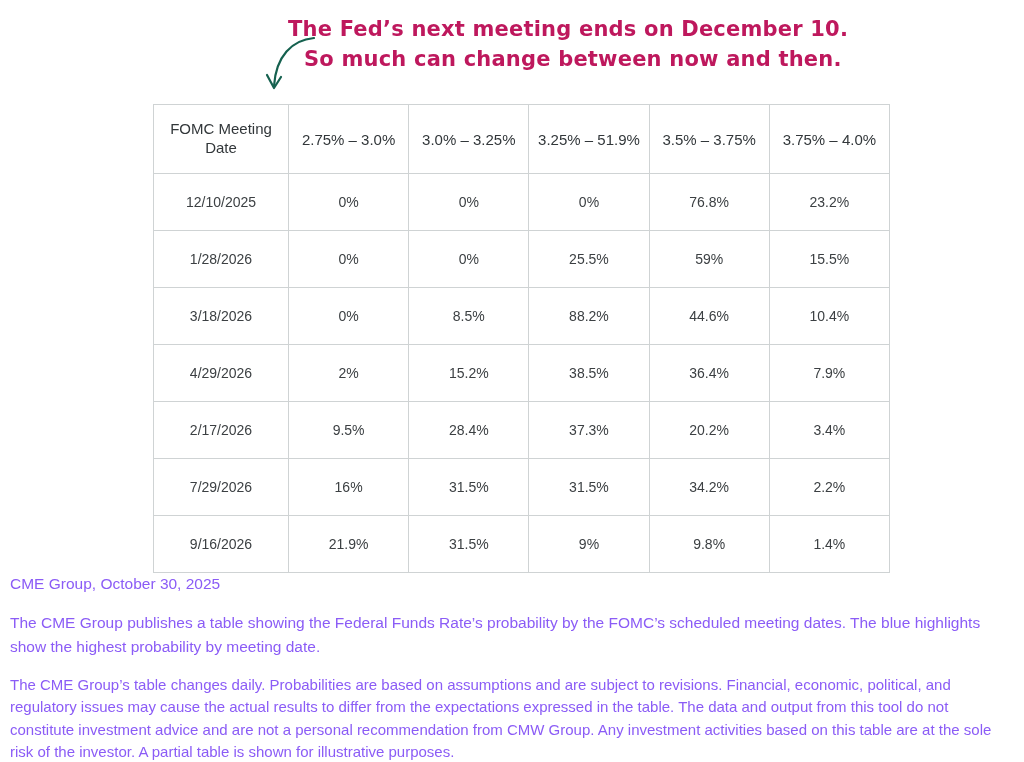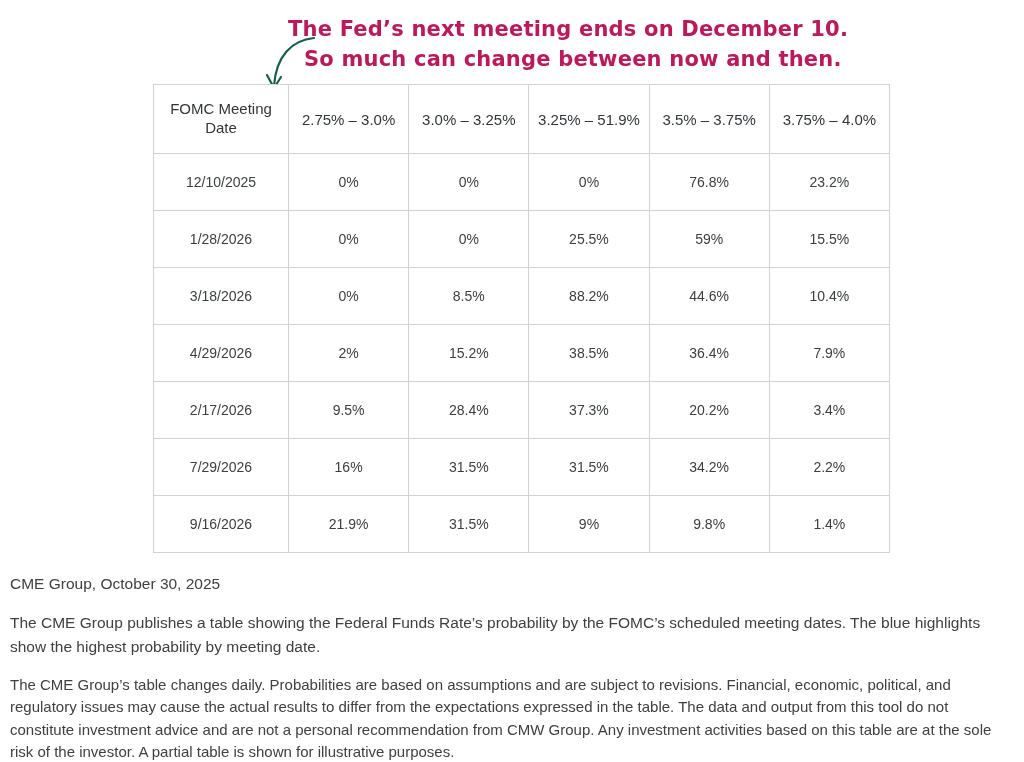--- a/index.html
+++ b/index.html
@@ -37,21 +37,21 @@
     left: 262px;
     top: 34px;
     width: 60px;
     height: 62px;
   }
 
   
   .table-wrap {
     position: absolute;
     left: 153px;
-    top: 84px;
+    top: 104px;
     width: 737px;
   }
   table.fomc {
     border-collapse: collapse;
     width: 737px;
     table-layout: fixed;
   }
   table.fomc th, table.fomc td {
     border: 1px solid #cfd3d4;
     text-align: center;
@@ -88,21 +88,21 @@
   .notes {
     position: absolute;
     left: 10px;
     top: 572px;
     width: 1004px;
   }
   .notes p {
     margin: 0 0 16px 0;
     font-size: 15.5px;
     line-height: 1.5;
-    color: #404040;
+    color: #8b5cf6;
   }
   .notes p.source { font-size: 15.5px; }
   .notes p.small { font-size: 15px; line-height: 1.5; }
 </style>
 </head>
 <body>
 
 <div class="annotation">
   <span class="line line1">The Fed’s next meeting ends on December 10.</span>
   <span class="line line2">So much can change between now and then.</span>

